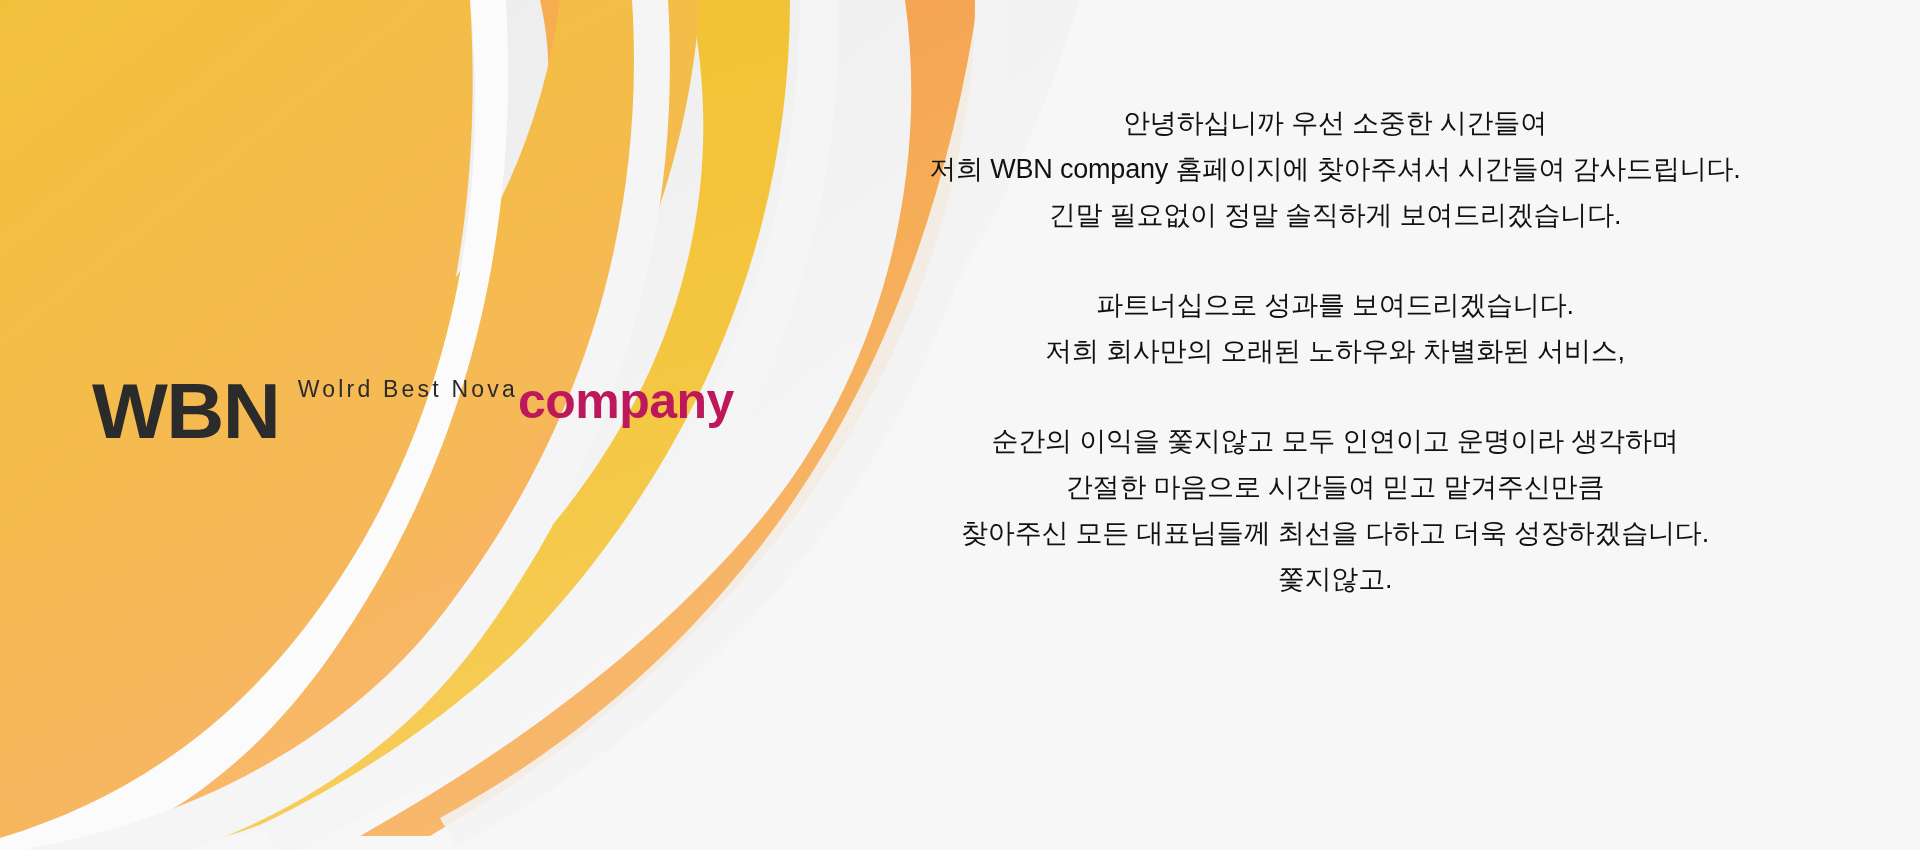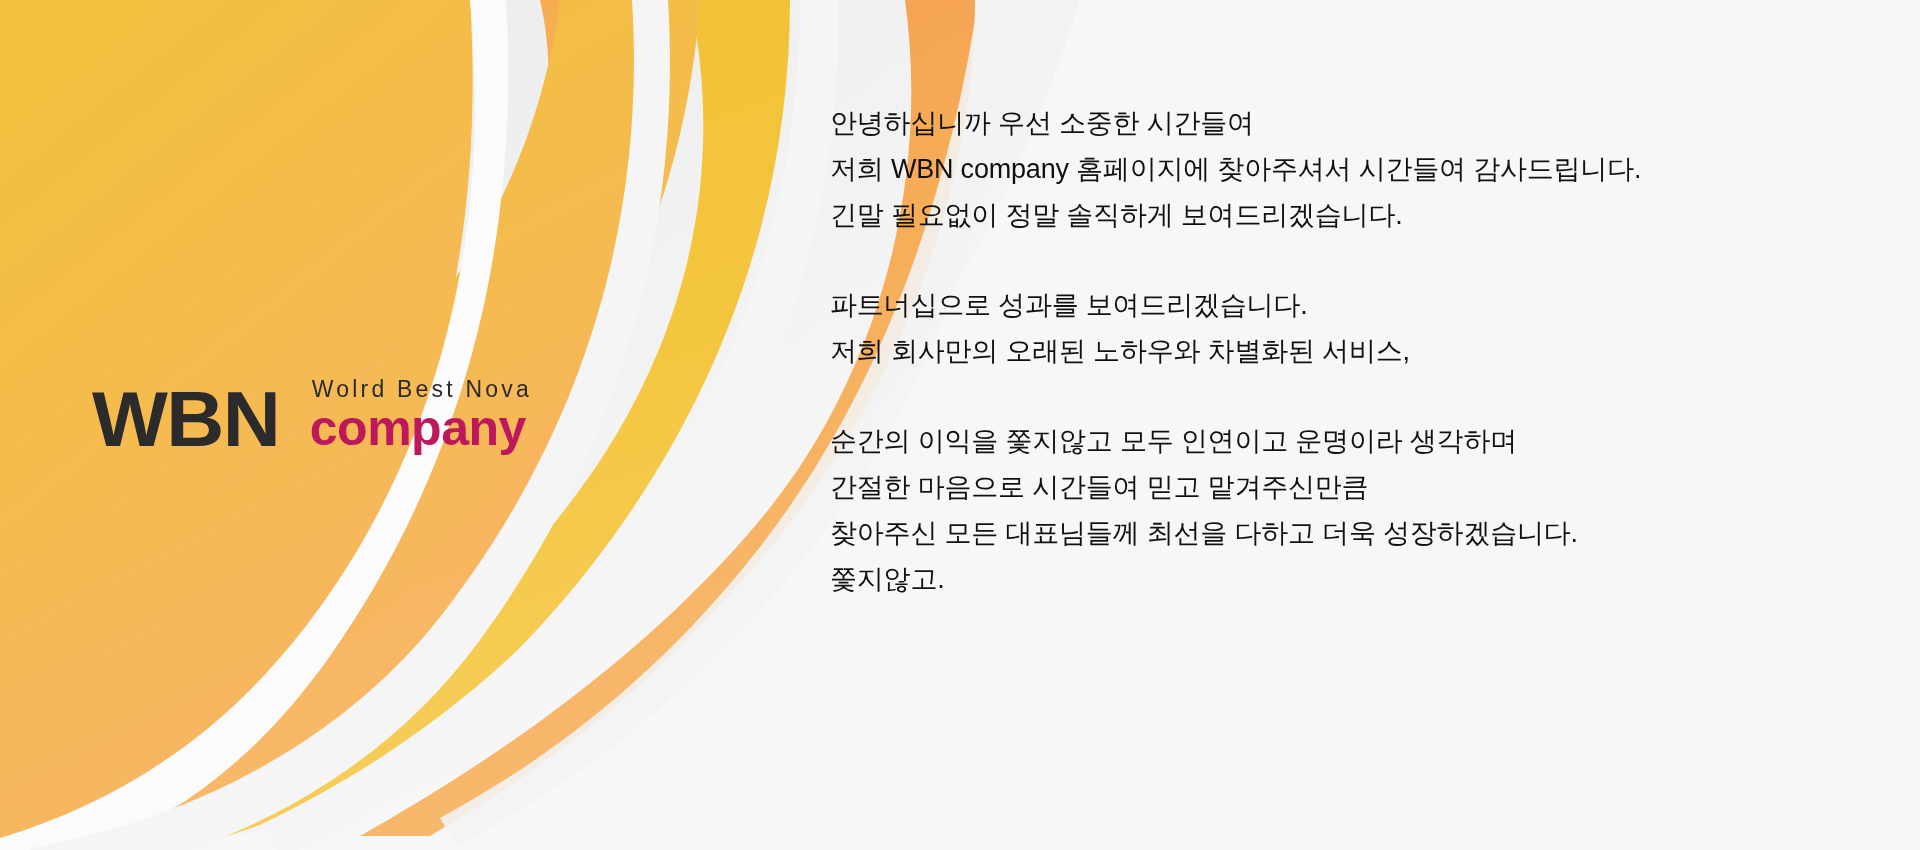--- a/index.html
+++ b/index.html
@@ -25,40 +25,39 @@
     height: 850px;
     display: block;
   }
 
   
   #logo-lockup {
     position: absolute;
     left: 92px;
     top: 378px;
     display: flex;
-    align-items: flex-end;
+    align-items: flex-start;
     z-index: 5;
     user-select: none;
-    gap: 14px;
   }
   #logo-mark {
     font-family: "Liberation Sans", "DejaVu Sans", sans-serif;
     font-weight: 700;
     font-size: 78px;
     line-height: 0.86;
     letter-spacing: -1.5px;
     color: #2b2b2b;
     transform: scaleX(1.03);
     transform-origin: left bottom;
   }
   #logo-words {
     margin-left: 22px;
     padding-bottom: 2px;
     display: flex;
-    flex-direction: column;
+    flex-direction: row;
     align-items: flex-start;
   }
   #logo-tagline {
     font-family: "Liberation Sans", "DejaVu Sans", sans-serif;
     font-weight: 400;
     font-size: 23px;
     letter-spacing: 3.2px;
     color: #2b2b2b;
     line-height: 1;
     margin-bottom: 4px;
@@ -72,20 +71,21 @@
     color: #be185d;
     line-height: 0.92;
   }
 
   
   #message-block {
     position: absolute;
     left: 830px;
     top: 100px;
     width: 1010px;
+    text-align: center;
     z-index: 5;
     color: #111111;
     font-family: "Liberation Sans", "DejaVu Sans", sans-serif;
   }
   .para {
     margin: 0;
     padding: 0;
   }
   .para + .para {
     margin-top: 44px;

